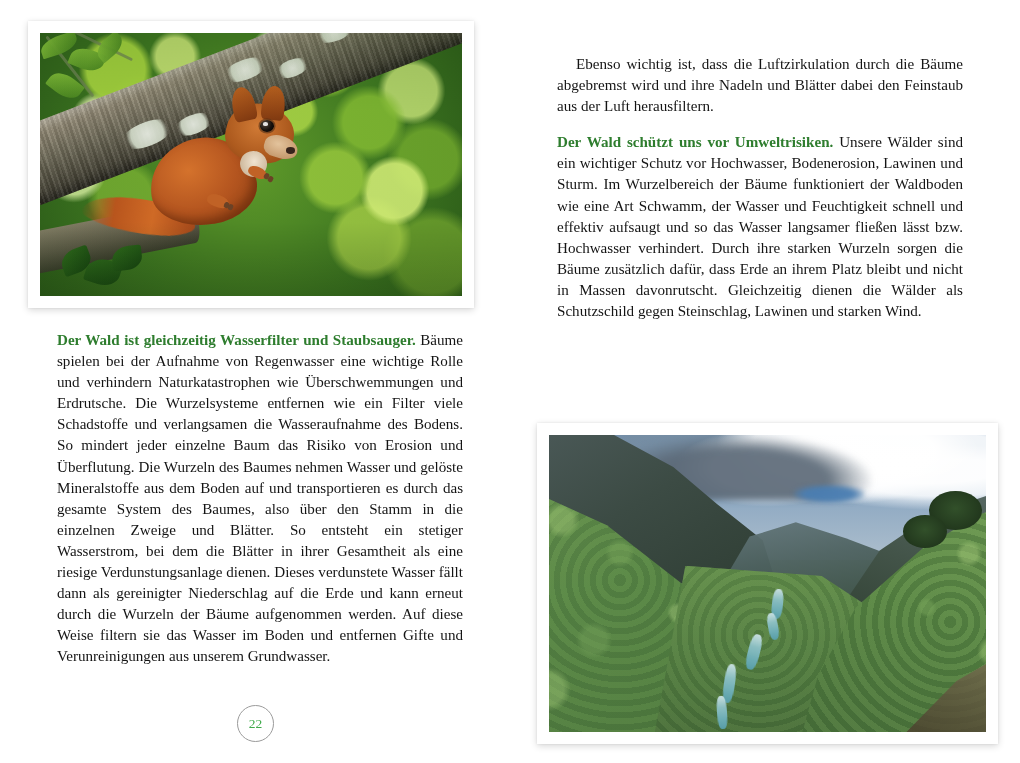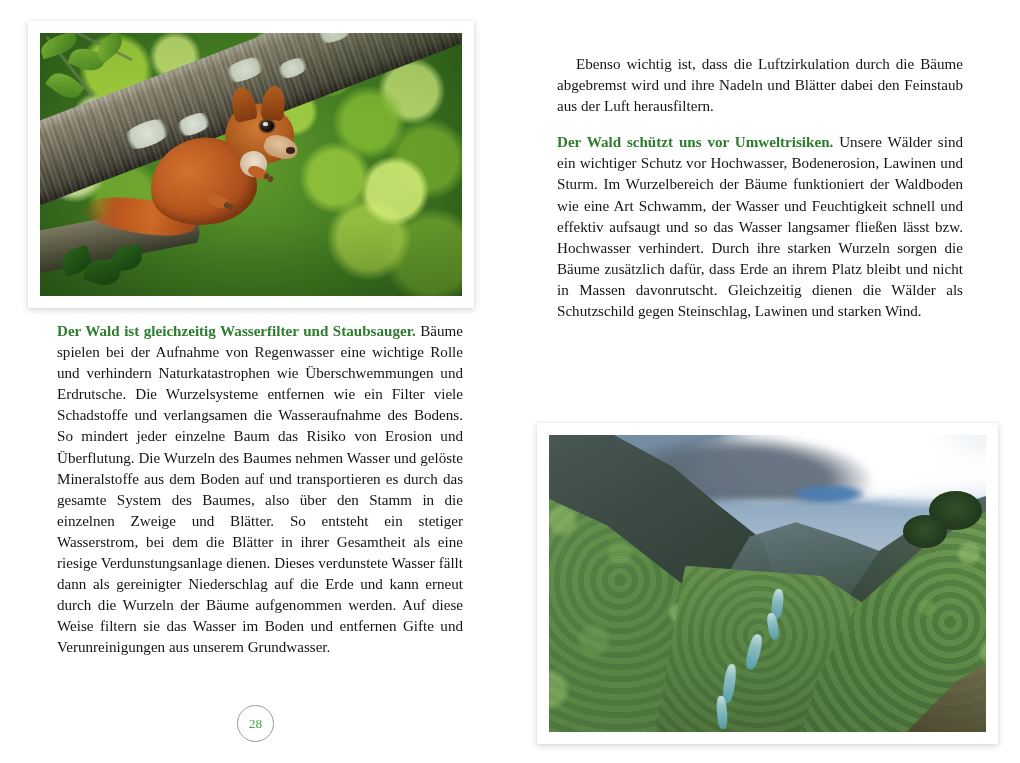--- a/index.html
+++ b/index.html
@@ -353,21 +353,21 @@
     position: absolute;
     font-size: 15.1px;
     line-height: 21.1px;
     text-align: justify;
     color: #141414;
     -webkit-hyphens: manual;
     hyphens: manual;
   }
   #col-left {
     left: 57px;
-    top: 321px;
+    top: 330px;
     width: 406px;
   }
   #col-right {
     left: 557px;
     top: 54px;
     width: 406px;
   }
   .para { margin: 0; font-family: Liberation Serif, serif; }
   .para + .para { margin-top: 15px; }
   .indent { text-indent: 19px; }
@@ -477,16 +477,16 @@
   <div class="column" id="col-left">
     <p class="para"><span class="lead">Der Wald ist gleichzeitig Wasserfilter und Staubsauger.</span><span> Bäume spielen bei der Aufnahme von Regenwasser eine wichtige Rolle und verhindern Naturkatastrophen wie Über­schwemmungen und Erdrutsche. Die Wurzelsysteme entfer­nen wie ein Filter viele Schadstoffe und verlangsamen die Was­seraufnahme des Bodens. So mindert jeder einzelne Baum das Risiko von Erosion und Überflutung. Die Wurzeln des Baumes nehmen Wasser und gelöste Mineralstoffe aus dem Boden auf und transportieren es durch das gesamte System des Baumes, also über den Stamm in die einzelnen Zweige und Blätter. So entsteht ein stetiger Wasserstrom, bei dem die Blätter in ihrer Gesamtheit als eine riesige Verdunstungsanlage dienen. Die­ses verdunstete Wasser fällt dann als gereinigter Niederschlag auf die Erde und kann erneut durch die Wurzeln der Bäume aufgenommen werden. Auf diese Weise filtern sie das Wasser im Boden und entfernen Gifte und Verunreinigungen aus un­serem Grundwasser.</span></p>
   </div>
 
   <div class="column" id="col-right">
     <p class="para indent"><span>Ebenso wichtig ist, dass die Luftzirkulation durch die Bäume abgebremst wird und ihre Nadeln und Blätter dabei den Fein­staub aus der Luft herausfiltern.</span></p>
     <p class="para"><span class="lead">Der Wald schützt uns vor Umweltrisiken.</span><span> Unsere Wäl­der sind ein wichtiger Schutz vor Hochwasser, Bodenerosion, Lawinen und Sturm. Im Wurzelbereich der Bäume funktio­niert der Waldboden wie eine Art Schwamm, der Wasser und Feuchtigkeit schnell und effektiv aufsaugt und so das Wasser langsamer fließen lässt bzw. Hochwasser verhindert. Durch ihre starken Wurzeln sorgen die Bäume zusätzlich dafür, dass Erde an ihrem Platz bleibt und nicht in Massen davonrutscht. Gleichzeitig dienen die Wälder als Schutzschild gegen Stein­schlag, Lawinen und starken Wind.</span></p>
   </div>
 
   <div id="page-number">
-    <span>28</span>
+    <span>22</span>
   </div>
 
 </div>
 
 </body></html>

